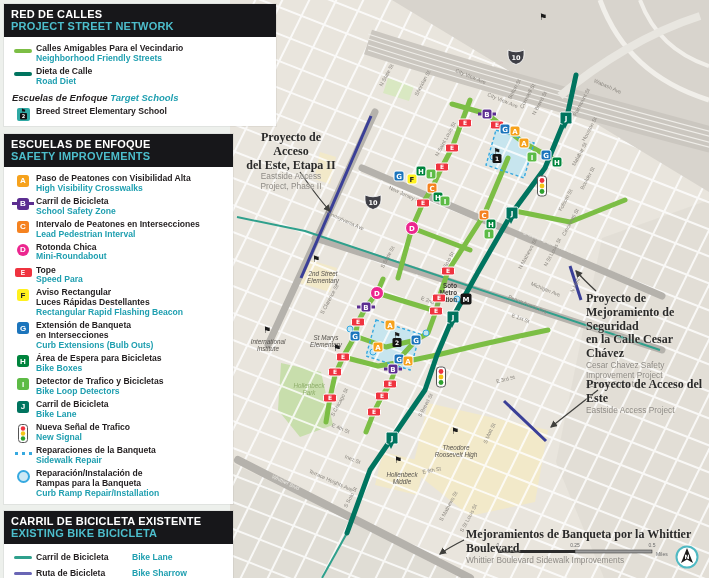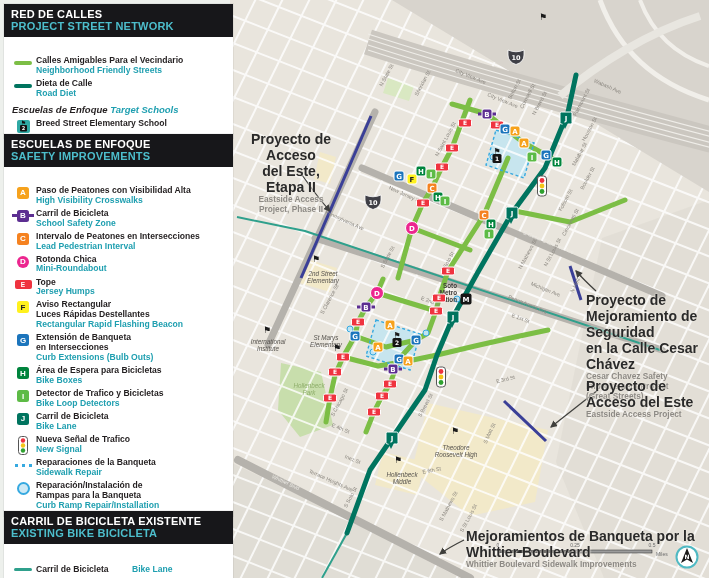--- a/index.html
+++ b/index.html
@@ -3,38 +3,38 @@
 <meta charset="utf-8">
 <style>
   html,body{margin:0;padding:0;}
   body{width:709px;height:578px;position:relative;background:#E8ECE7;
        font-family:"Liberation Sans",sans-serif;overflow:hidden;}
   #mapsvg{position:absolute;left:0;top:0;}
   .panel{position:absolute;background:#fff;box-shadow:0 0 0 1px rgba(0,0,0,.05);}
   .phead{background:#17171A;padding:4px 7px 5px 7px;}
   .phead .es{color:#fff;font-weight:bold;font-size:11px;line-height:1.1;letter-spacing:.2px;}
   .phead .en{color:#4DBECC;font-weight:bold;font-size:11px;line-height:1.1;letter-spacing:.2px;}
-  .pbody{padding:5px 6px 4px 6px;margin-top:12px;}
+  .pbody{padding:5px 6px 4px 6px;}
   .row{display:flex;align-items:flex-start;padding:1.6px 0;}
   .ric{width:26px;flex:none;display:flex;justify-content:center;align-items:center;min-height:12px;padding-top:1px;}
   .rtx{flex:1;}
   .rtx .es{color:#231F20;font-weight:bold;font-size:8.6px;line-height:1.15;}
   .rtx .en{color:#1F9FB0;font-weight:bold;font-size:8.6px;line-height:1.15;}
   .subhead{font-style:italic;font-weight:bold;font-size:9.5px;color:#231F20;padding:4px 0 2px 2px;}
   .subhead .tl{color:#1F9FB0;}
   .badge{display:inline-flex;justify-content:center;align-items:center;color:#fff;font-weight:bold;
          width:12px;height:12px;border-radius:2.5px;font-size:8px;}
   .lineic{display:inline-block;width:18px;border-radius:2px;}
   .row2{display:flex;align-items:center;padding:1.5px 0;}
   .row2 .es{width:96px;color:#231F20;font-weight:bold;font-size:8.6px;}
   .row2 .en{color:#1F9FB0;font-weight:bold;font-size:8.6px;}
   .callout{position:absolute;pointer-events:none;}
-  .callout .es{color:#2A2A2A;font-weight:bold;font-size:14px;line-height:1.15;
-               text-shadow:0 0 2px #EDE9E1,0 0 2px #EDE9E1;}
-  .callout .en{color:#8D8A85;font-weight:bold;font-size:8.3px;line-height:1.15;
+  .callout .es{color:#2A2A2A;font-weight:bold;font-size:12px;line-height:1.15;
+               text-shadow:0 0 2px #EDE9E1,0 0 2px #EDE9E1;font-family:Liberation Serif, serif;}
+  .callout .en{color:#8D8A85;font-weight:normal;font-size:8.3px;line-height:1.15;
                text-shadow:0 0 2px #EDE9E1,0 0 2px #EDE9E1;}
 </style>
 </head>
 <body>
 
 <svg id="mapsvg" width="709" height="578" viewBox="0 0 709 578">
     <defs>
       <clipPath id="mc">
         <rect x="230" y="0" width="479" height="578"></rect>
       </clipPath>
@@ -452,21 +452,21 @@
       <text x="652" y="547" font-size="5" fill="#6B6B6B" text-anchor="middle" font-family="&quot;Liberation Sans&quot;,sans-serif">0.5</text>
       <text x="656" y="556" font-size="5" fill="#6B6B6B" font-family="&quot;Liberation Sans&quot;,sans-serif">Miles</text>
     </g>
     <g transform="translate(687,557)">
       <circle r="10.5" fill="#fff" stroke="#4FB9C3" stroke-width="2"></circle>
       <path d="M0,-9 L-6,6 L0,2.5 L6,6 Z" fill="#1B1B1B"></path>
       <text y="1.5" font-size="6" fill="#fff" font-weight="bold" text-anchor="middle" font-family="&quot;DejaVu Sans&quot;,sans-serif">N</text>
     </g>
   </svg>
 
-<div class="panel" style="left:4px;top:4px;width:229px;">
+<div class="panel" style="left:4px;top:4px;width:272px;">
   <div class="phead">
     <div class="es">RED DE CALLES</div>
     <div class="en">PROJECT STREET NETWORK</div>
   </div>
   <div class="pbody" id="body-network">
     <div class="row">
         <span class="ric">
           <span class="lineic" style="background: rgb(124, 190, 69); height: 4px;"></span>
         </span>
         <div class="rtx">
@@ -556,21 +556,21 @@
         </div>
       </div>
       <div class="row">
         <span class="ric">
           <span style="display: inline-flex; align-items: center;">
             <span class="badge" style="background: rgb(239, 51, 63); width: 17px; height: 9px; font-size: 6.5px; border-radius: 2px;">E</span>
           </span>
         </span>
         <div class="rtx">
           <div class="es">Tope</div>
-          <div class="en">Jersey Humps</div>
+          <div class="en">Speed Para</div>
         </div>
       </div>
       <div class="row">
         <span class="ric">
           <span style="display: inline-flex; align-items: center;">
             <span class="badge" style="background: rgb(255, 241, 30); color: rgb(34, 34, 34);">F</span>
           </span>
         </span>
         <div class="rtx">
           <div class="es">Aviso Rectangular<br>Luces Rápidas Destellantes</div>

